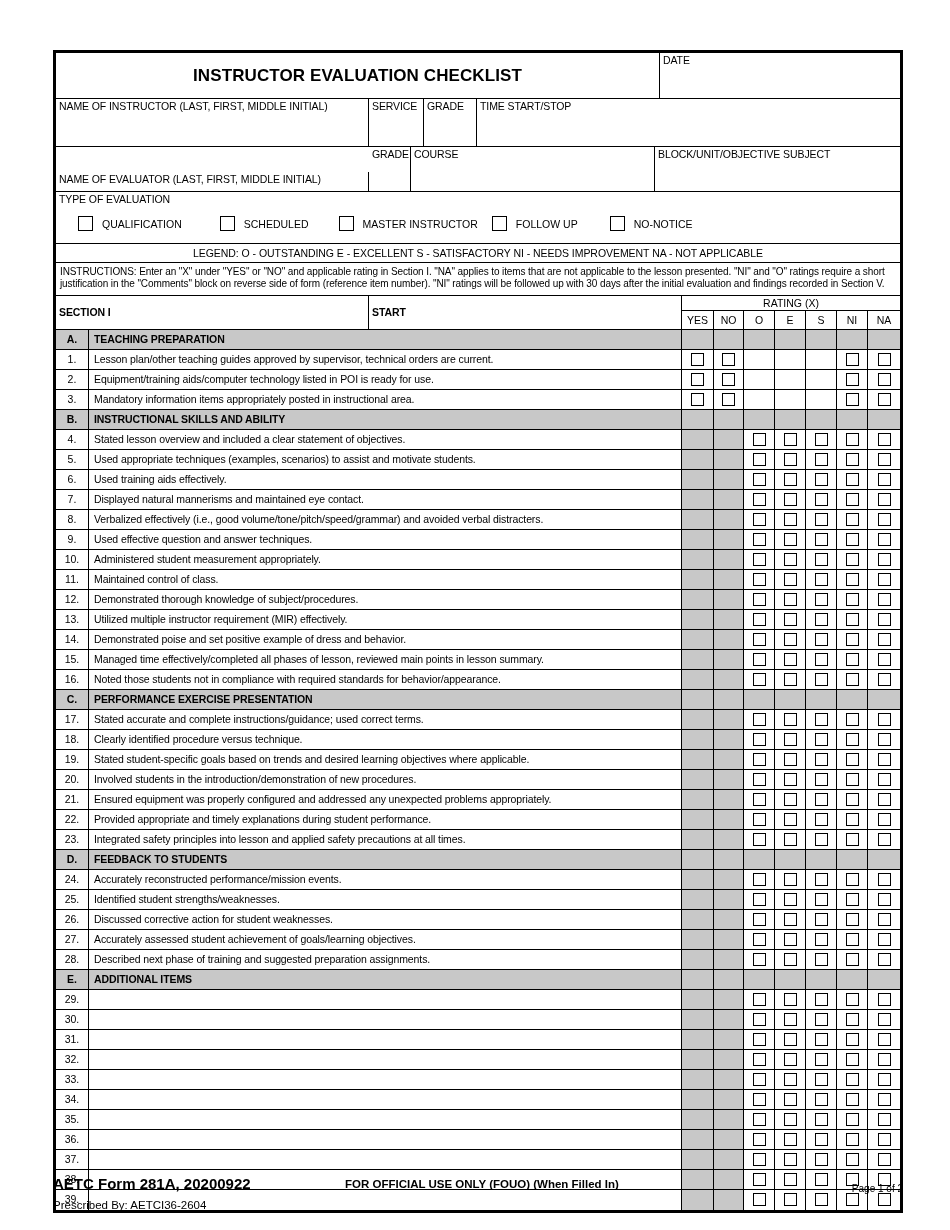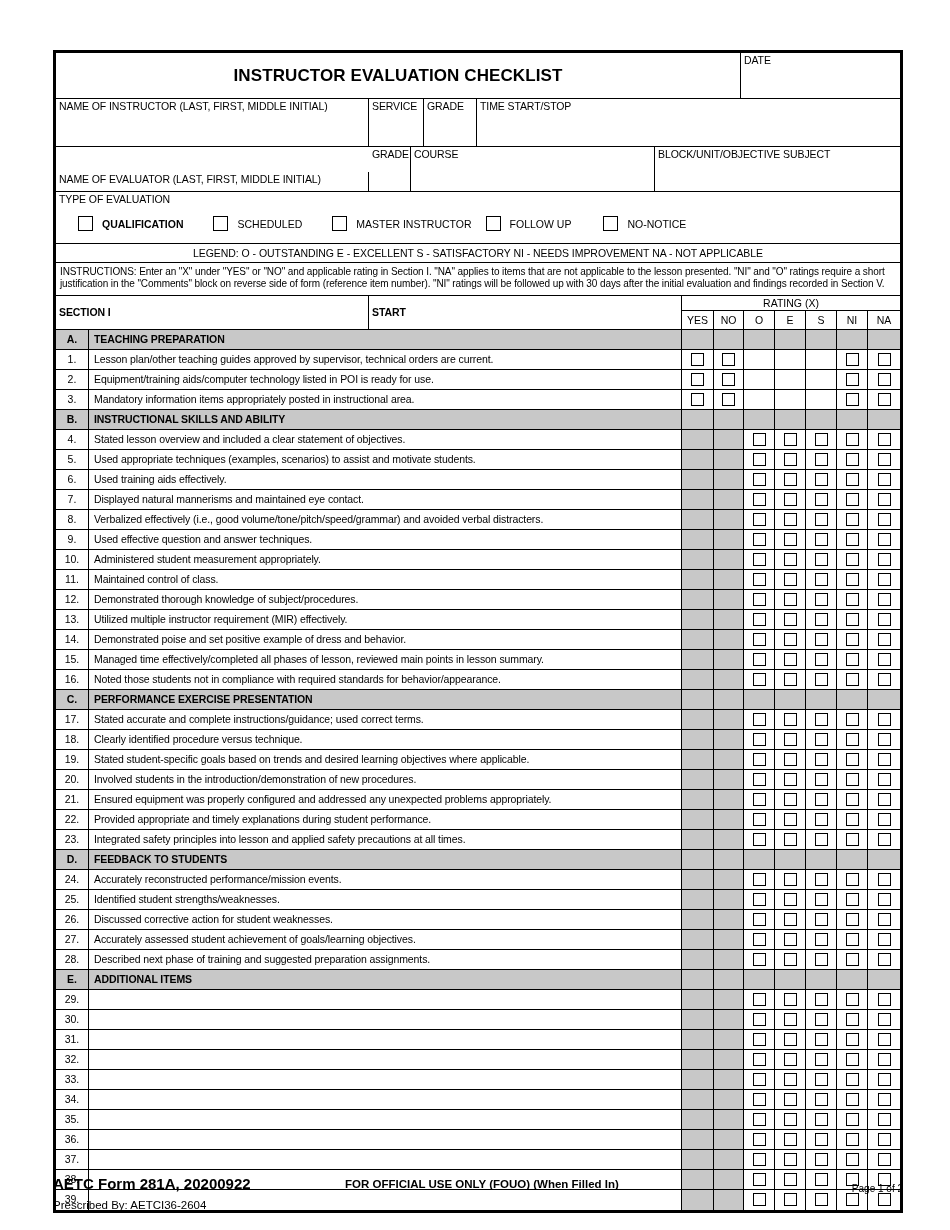--- a/index.html
+++ b/index.html
@@ -47,21 +47,21 @@
     font-size: 10.5px;
     line-height: 11px;
     padding: 2px 0 0 3px;
     letter-spacing: -0.1px;
     white-space: nowrap;
   }
 
   
   .title-row { height: 46px; }
   .title-cell {
-    width: 685px;
+    width: 604px;
     display: flex;
     align-items: center;
     justify-content: center;
   }
   .form-title {
     font-size: 17px;
     font-weight: bold;
     letter-spacing: 0.1px;
   }
   .date-cell { width: 141px; }
@@ -283,21 +283,21 @@
       </div>
       <div class="fcell c-block">
         <div class="lbl">BLOCK/UNIT/OBJECTIVE SUBJECT</div>
       </div>
     </div>
 
     <div class="frow type-row bb">
       <div class="fcell type-cell">
         <div class="lbl">TYPE OF EVALUATION</div>
         <div class="type-opts">
-          <div class="type-opt" style="margin-right:30px;font-weight:bold;">
+          <div class="type-opt" style="margin-right:38px;">
             <span class="cb"></span>
             <span>QUALIFICATION</span>
           </div>
           <div class="type-opt" style="margin-right:30px;">
             <span class="cb"></span>
             <span>SCHEDULED</span>
           </div>
           <div class="type-opt" style="margin-right:14px;">
             <span class="cb"></span>
             <span>MASTER INSTRUCTOR</span>

